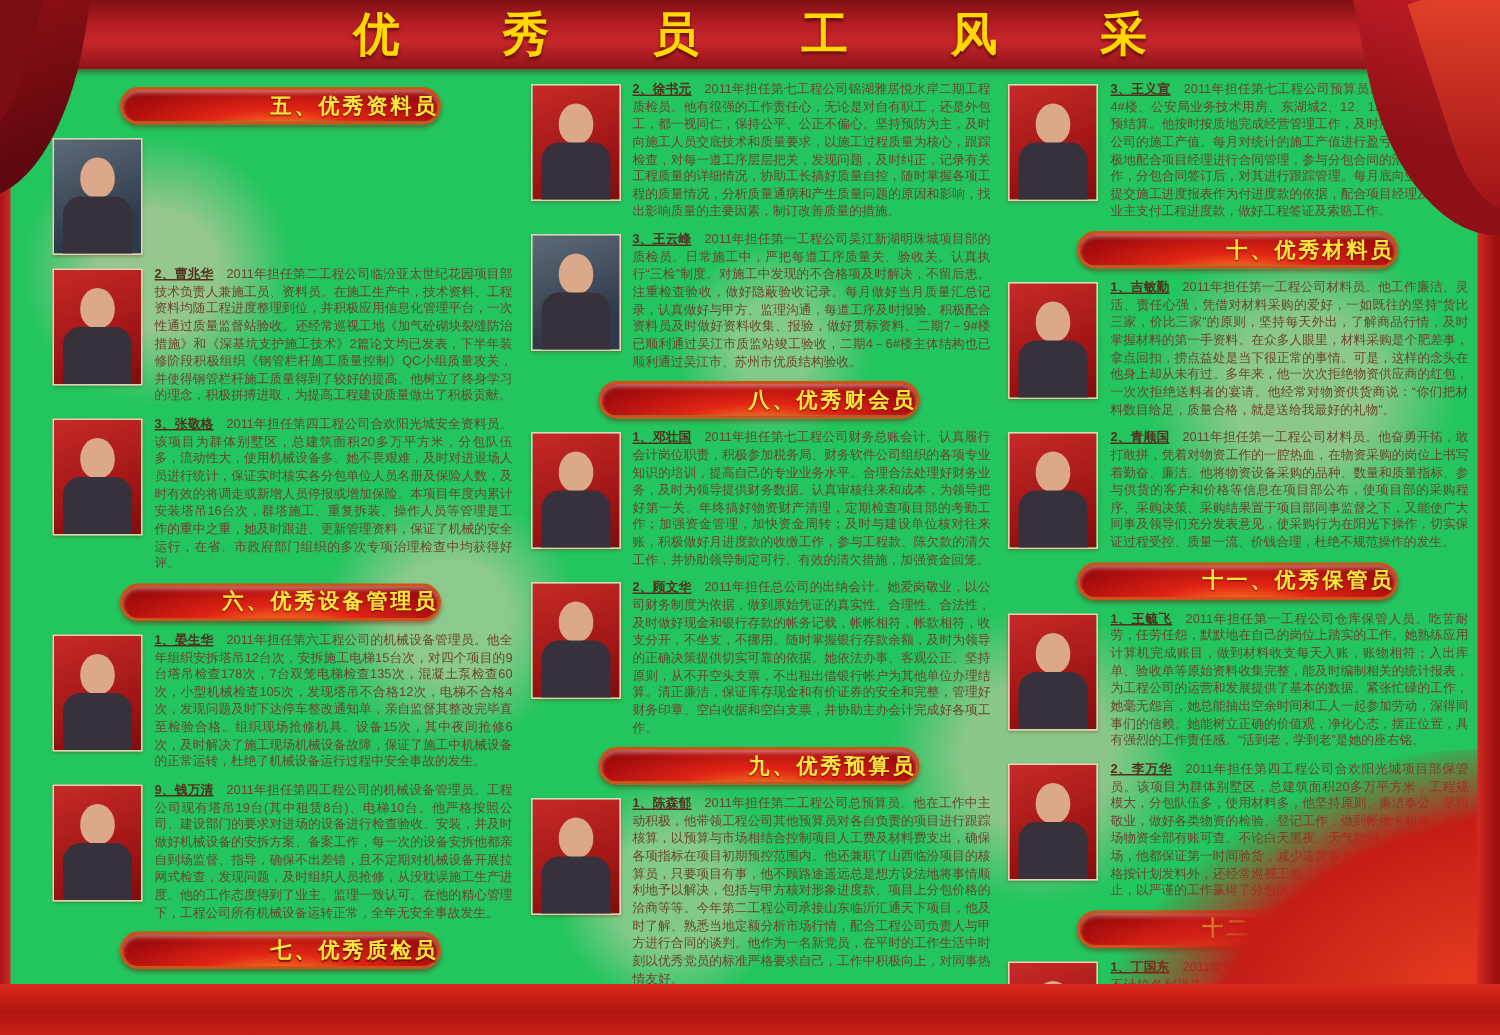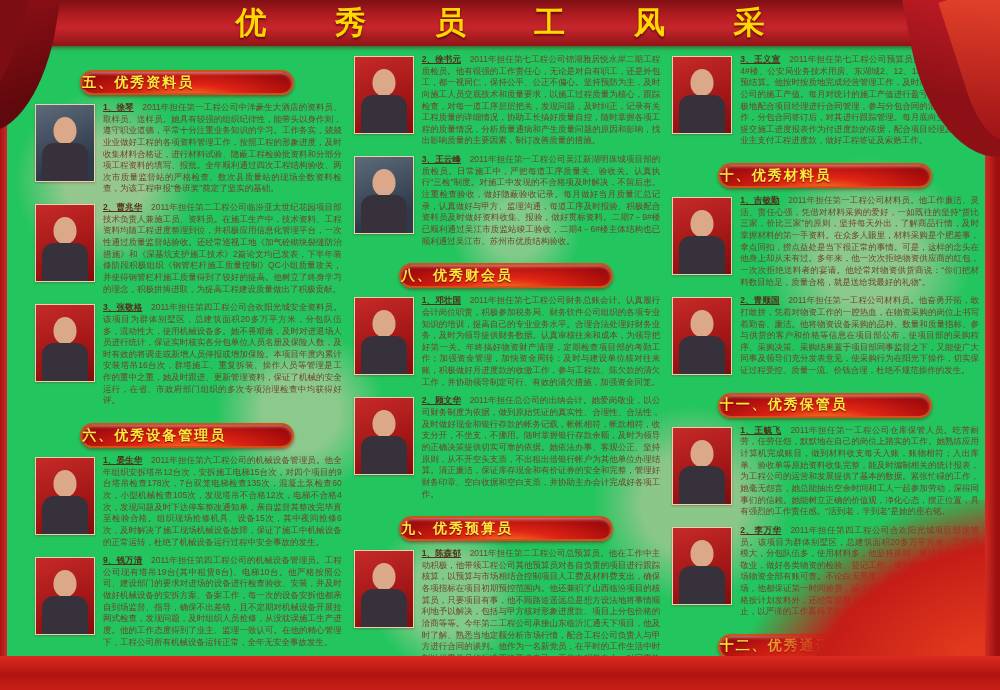--- a/index.html
+++ b/index.html
@@ -42,25 +42,25 @@
       radial-gradient(circle at 70% 75%, rgba(242,200,178,.5) 0 6%, rgba(242,200,178,0) 12%),
       radial-gradient(circle at 88% 35%, rgba(244,204,184,.5) 0 5%, rgba(244,204,184,0) 11%),
       radial-gradient(circle at 45% 90%, rgba(246,208,188,.45) 0 5%, rgba(246,208,188,0) 10%);}
 
   
   .content{position:absolute;left:7px;right:15px;top:46px;bottom:34px;z-index:2;
     display:flex;gap:10px;padding:8px 6px 0 26px;box-sizing:border-box;overflow:hidden;}
   .col{flex:1 1 0;min-width:0;}
 
   
-  .pill{width:214px;height:25px;margin:16px auto 7px;border-radius:14px;position:relative;
+  .pill{width:214px;height:25px;margin:4px auto 7px;border-radius:14px;position:relative;
     background:radial-gradient(ellipse at 50% 130%, #ff8a24 0%, #e02415 38%, #a80d0d 78%, #8a0808 100%);
     border:2px solid #cf5318;box-sizing:border-box;
     box-shadow:0 2px 3px rgba(120,10,10,.45), inset 0 2px 3px rgba(255,255,255,.4);
-    display:flex;align-items:center;justify-content:flex-start;}
+    display:flex;align-items:center;justify-content:flex-end;}
   .pill span{color:#ffe73c;font-weight:bold;font-size:14px;letter-spacing:2px;
     text-shadow:0 1px 1px #70090b;white-space:nowrap;}
 
   
   .entry{display:flex;margin:0 0 7px 0;}
   .photo{flex:0 0 58px;width:58px;height:76px;margin:2px 8px 0 2px;position:relative;overflow:hidden;
     background:linear-gradient(160deg,#c62a28 0%,#9b1313 70%,#7f0d0d 100%);
     border:1px solid #ecd0b6;box-shadow:0 1px 2px rgba(110,30,10,.35);}
   .photo::before{content:"";position:absolute;left:50%;top:12px;transform:translateX(-50%);
     width:23px;height:27px;border-radius:50% 50% 46% 46%;background:#dca88a;}
@@ -91,21 +91,20 @@
   <div class="ribbon-tr-b"></div>
 
   <div class="content">
 
     <div class="col">
       <div class="pill">
         <span>五、优秀资料员</span>
       </div>
       <div class="entry">
         <div class="photo alt"></div>
-        <p class="bio"><b>1、徐琴</b>　<span>2011年担任第一工程公司中洋豪生大酒店的资料员、取样员、送样员。她具有较强的组织纪律性，能带头以身作则，遵守职业道德，平常十分注重业务知识的学习。工作务实，兢兢业业做好工程的各项资料管理工作，按照工程的形象进度，及时收集材料合格证，进行材料试验、隐蔽工程检验批资料和分部分项工程资料的填写、报批。全年顺利通过四次工程结构验收、两次市质量监督站的严格检查、数次县质量站的现场全数资料检查，为该工程申报“鲁班奖”奠定了坚实的基础。</span></p>
       </div>
       <div class="entry">
         <div class="photo"></div>
         <p class="bio"><b>2、曹兆华</b>　<span>2011年担任第二工程公司临汾亚太世纪花园项目部技术负责人兼施工员、资料员。在施工生产中，技术资料、工程资料均随工程进度整理到位，并积极应用信息化管理平台，一次性通过质量监督站验收。还经常巡视工地《加气砼砌块裂缝防治措施》和《深基坑支护施工技术》2篇论文均已发表，下半年装修阶段积极组织《钢管栏杆施工质量控制》QC小组质量攻关，并使得钢管栏杆施工质量得到了较好的提高。他树立了终身学习的理念，积极拼搏进取，为提高工程建设质量做出了积极贡献。</span></p>
       </div>
       <div class="entry">
         <div class="photo"></div>
         <p class="bio"><b>3、张敬格</b>　<span>2011年担任第四工程公司合欢阳光城安全资料员。该项目为群体别墅区，总建筑面积20多万平方米，分包队伍多，流动性大，使用机械设备多。她不畏艰难，及时对进退场人员进行统计，保证实时核实各分包单位人员名册及保险人数，及时有效的将调走或新增人员停报或增加保险。本项目年度内累计安装塔吊16台次，群塔施工、重复拆装、操作人员等管理是工作的重中之重，她及时跟进、更新管理资料，保证了机械的安全运行，在省、市政府部门组织的多次专项治理检查中均获得好评。</span></p>
       </div>
       <div class="pill">

